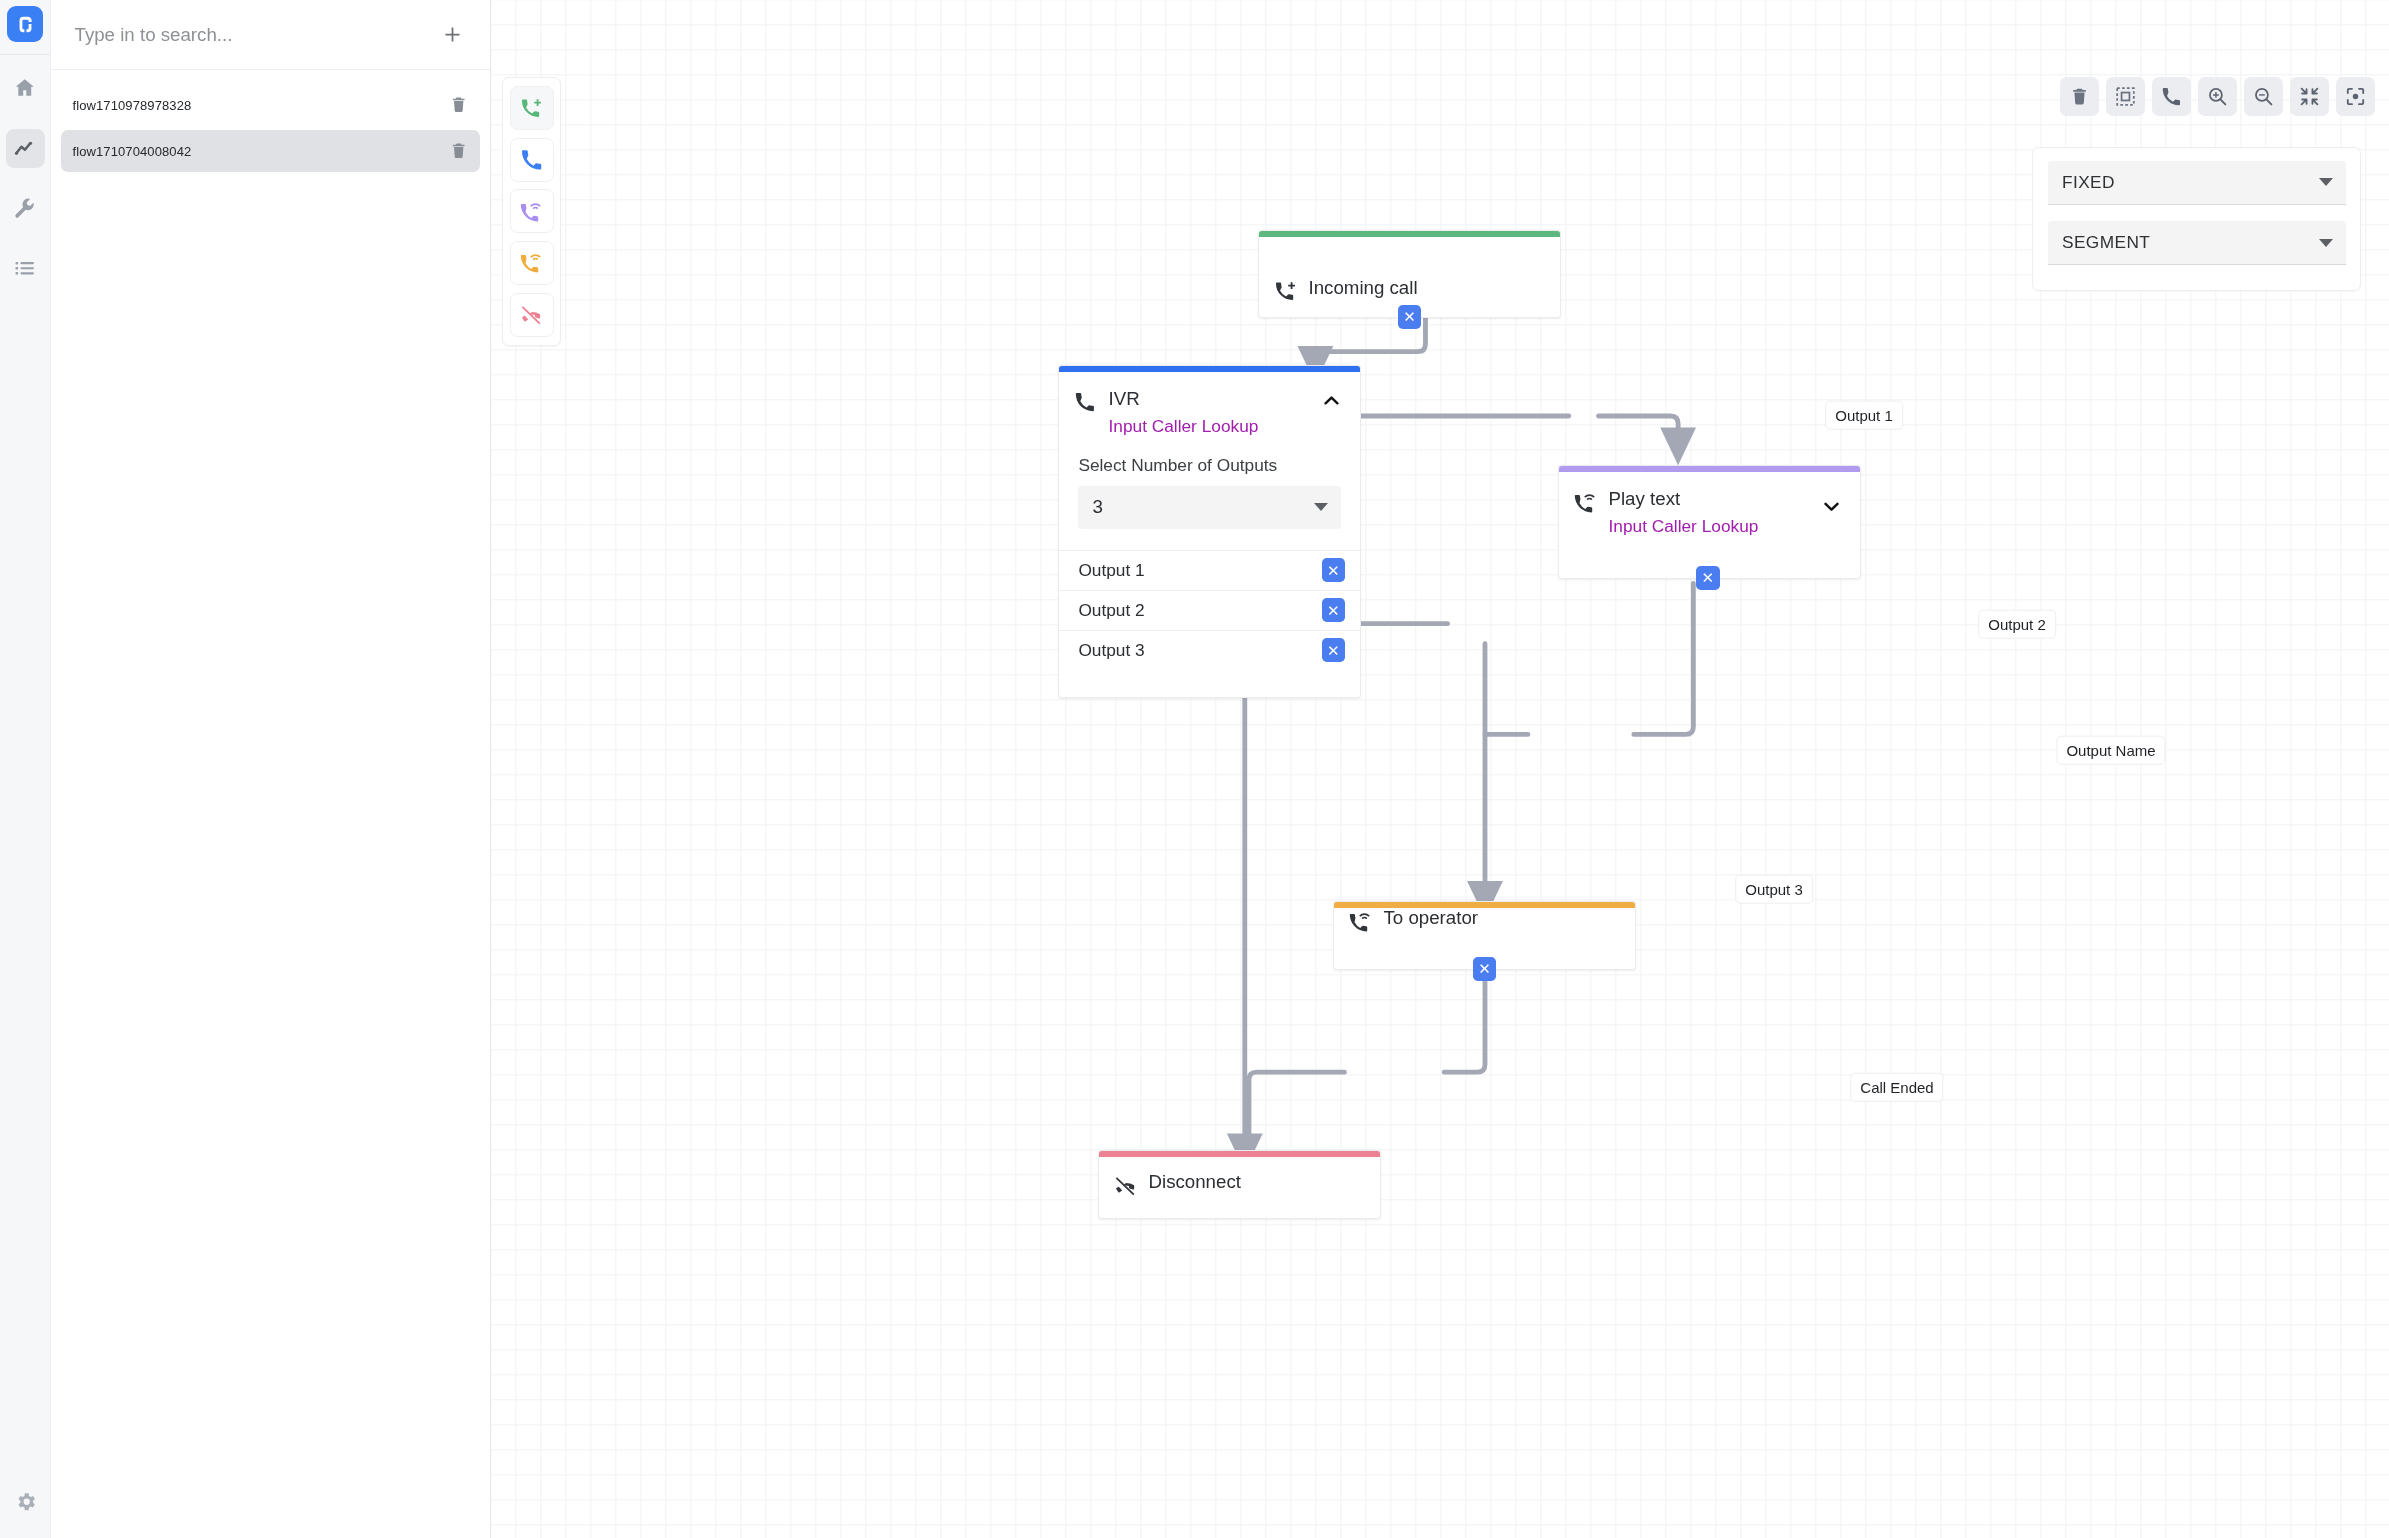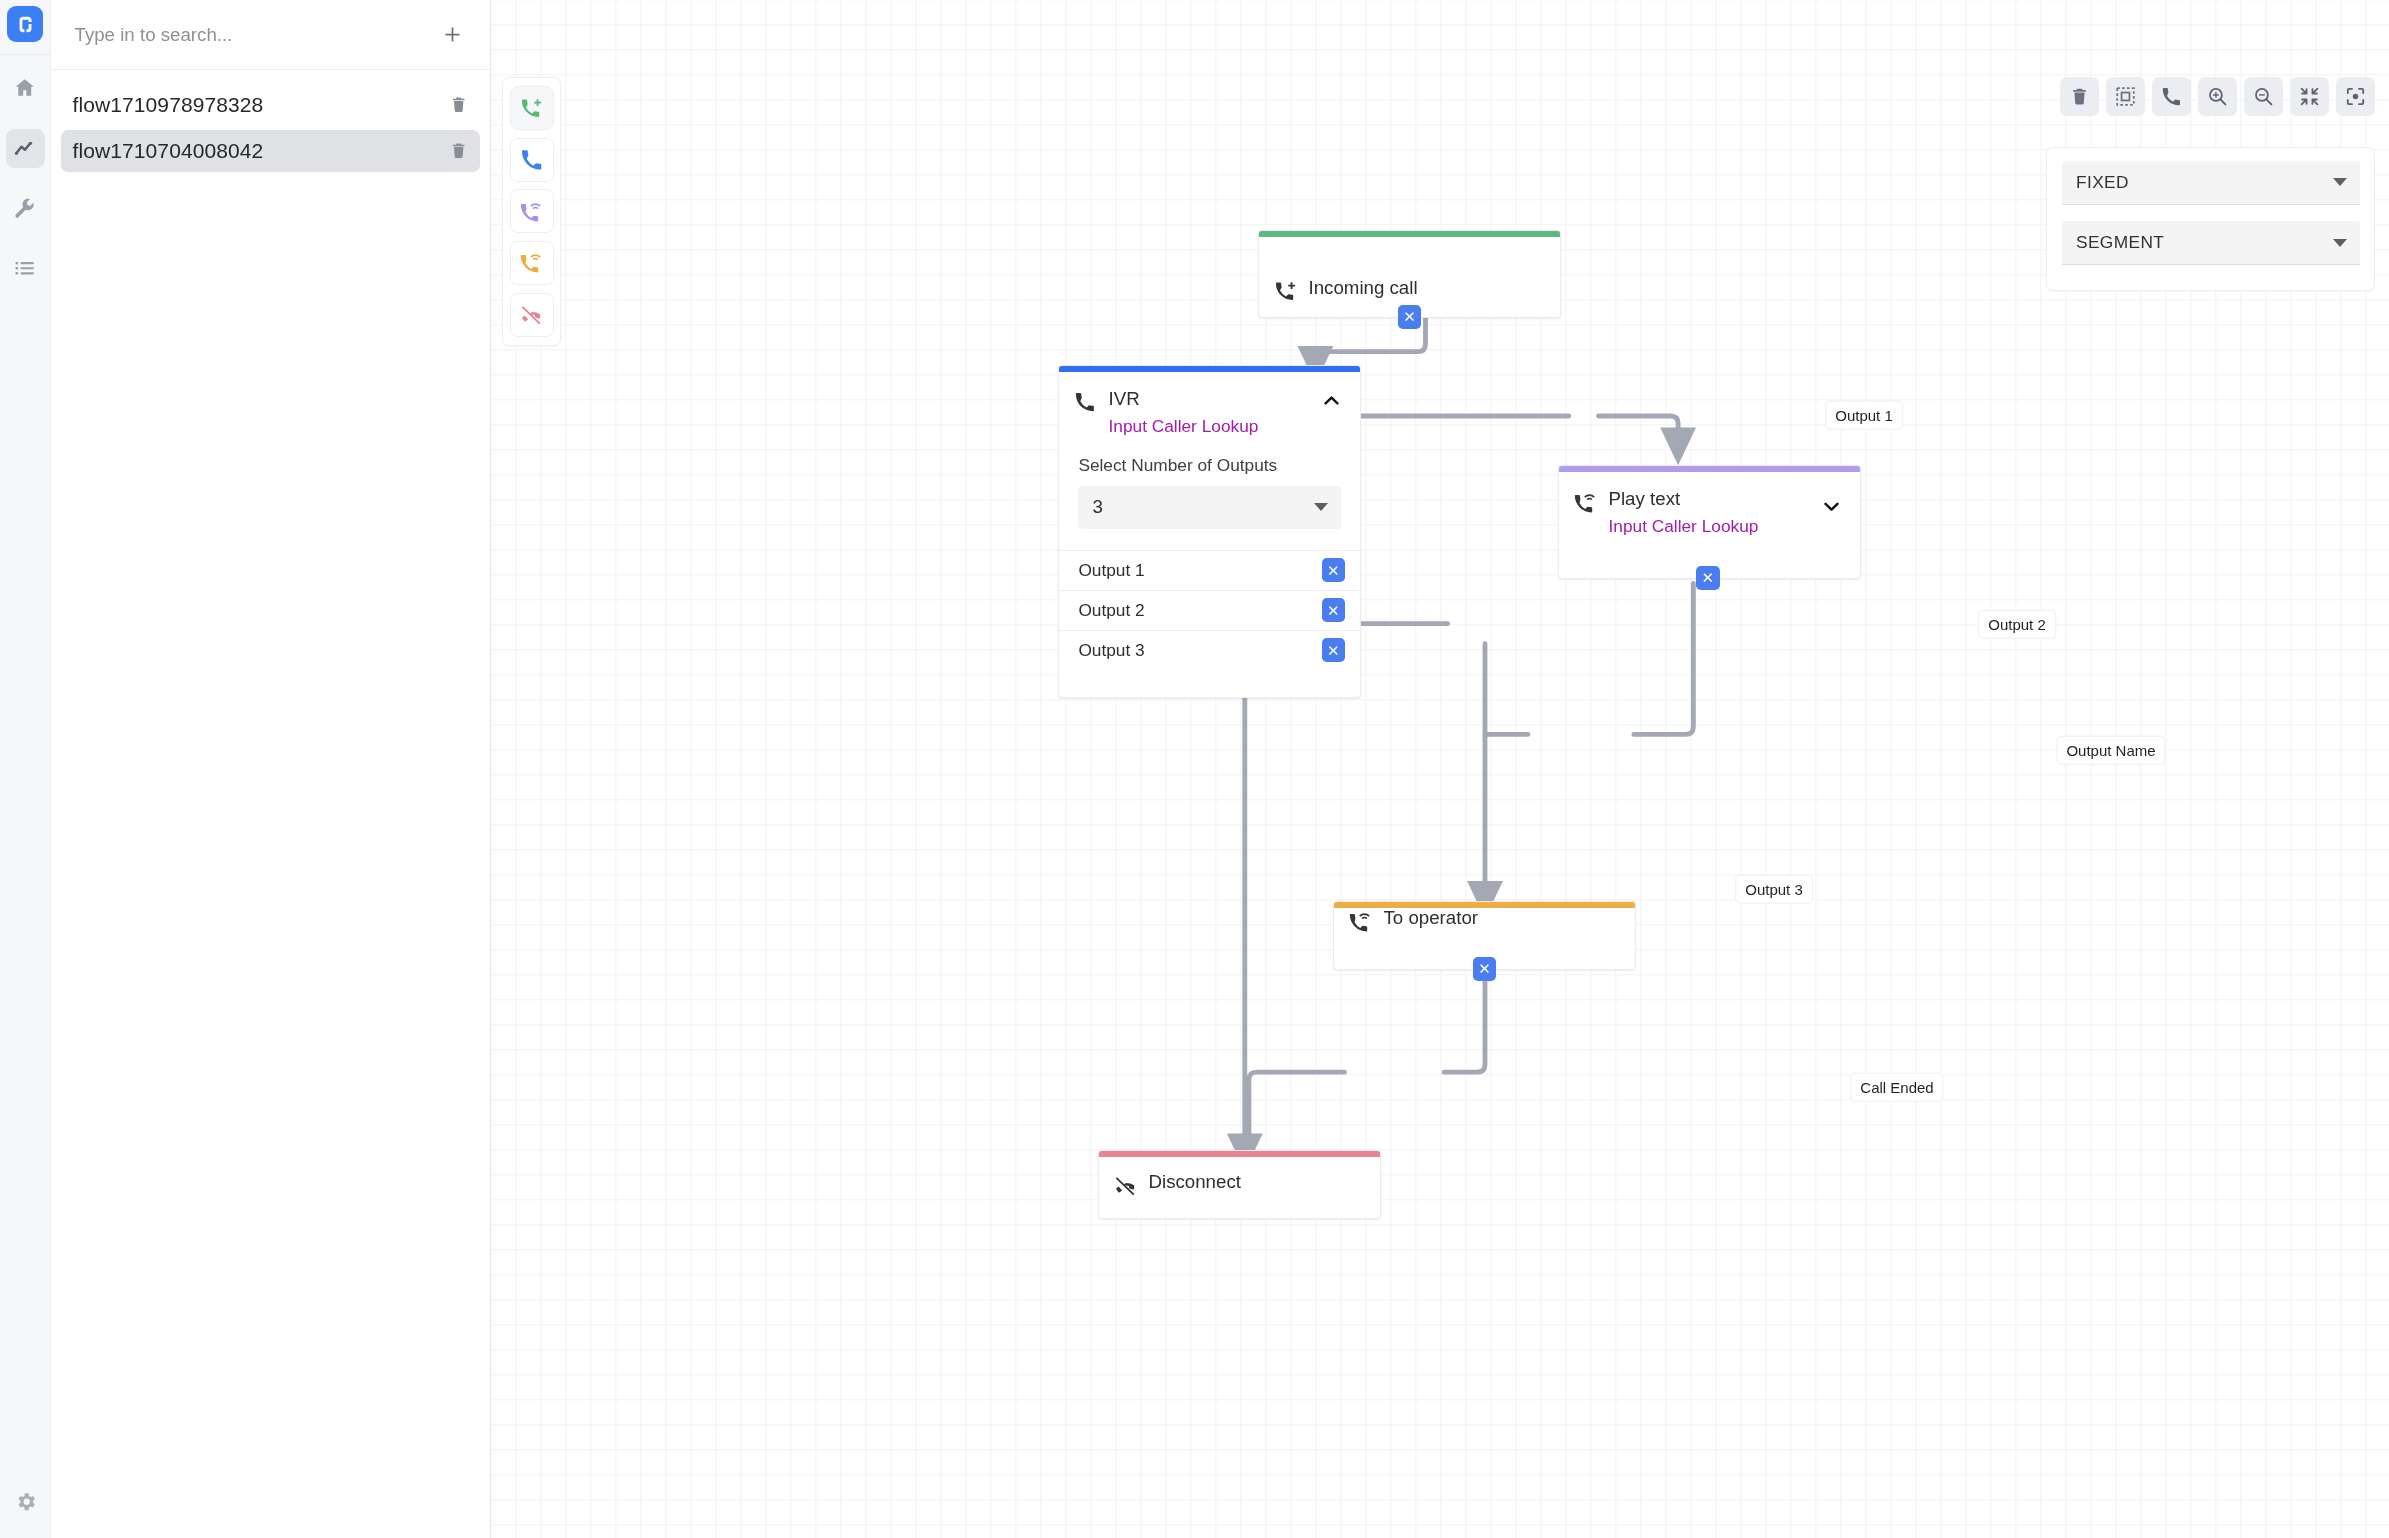--- a/index.html
+++ b/index.html
@@ -54,21 +54,21 @@
   }
   .search-input::placeholder { color: #8d9196; }
   .plus-btn { width: 28px; height: 28px; display:flex; align-items:center; justify-content:center; cursor: pointer; }
   .flow-list { padding: 14px 9.7px 0 9.7px; }
   .flow-row {
     height: 42px; display: flex; align-items: center;
     border-radius: 7px; padding: 0 9px 0 11.8px; cursor: pointer;
     margin-bottom: 4.2px;
   }
   .flow-row.selected { background: #dfe1e5; }
-  .flow-name { flex: 1; font-size: 21px; color: #25282c; letter-spacing: 0.1px; }
+  .flow-name { flex: 1; font-size: 13px; color: #25282c; letter-spacing: 0.1px; }
   .trash-btn { width: 25px; height: 25px; display:flex; align-items:center; justify-content:center; cursor: pointer; }
 
   
   .canvas {
     position: relative; flex: 1; height: 1538px; overflow: hidden;
     background-color: #ffffff;
     background-image:
       linear-gradient(to right, #f1f2f4 0.7px, transparent 0.7px),
       linear-gradient(to bottom, #f1f2f4 0.7px, transparent 0.7px);
     background-size: 25px 25px;
@@ -94,21 +94,21 @@
 
   
   .toolbar { position: absolute; right: 14px; top: 77px; display: flex; gap: 7px; }
   .tb-btn {
     width: 39px; height: 39px; border-radius: 7px; background: #ecedf0;
     display: flex; align-items: center; justify-content: center; cursor: pointer;
   }
 
   
   .sel-card {
-    position: absolute; right: 14px; top: 147px;
+    position: absolute; right: 28px; top: 147px;
     width: 329px; background: #ffffff; border: 0.7px solid #eceef1;
     border-radius: 7px; padding: 12.5px 14.5px 16.6px 14.5px;
     box-shadow: 0 0.7px 1.4px rgba(0,0,0,.03);
   }
   .sel-field {
     height: 44px; background: #f4f4f5; border-bottom: 0.7px solid #d8dadd;
     border-radius: 3.5px 3.5px 0 0;
     display: flex; align-items: center; padding: 0 13px 0 14.5px;
     cursor: pointer; margin-bottom: 16.6px;
   }

